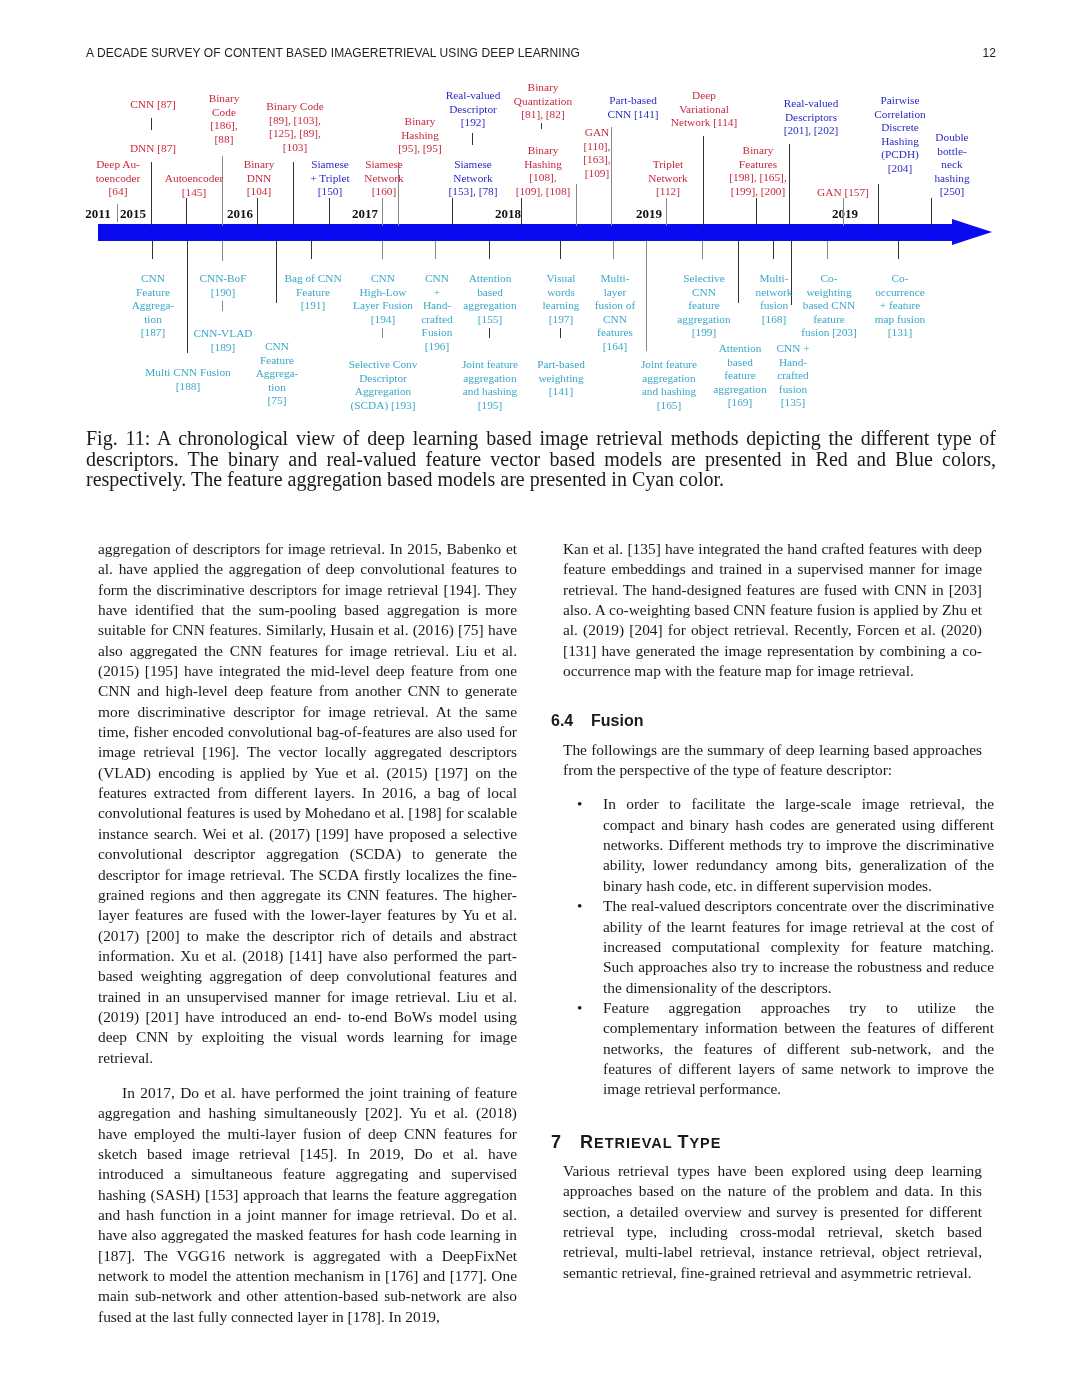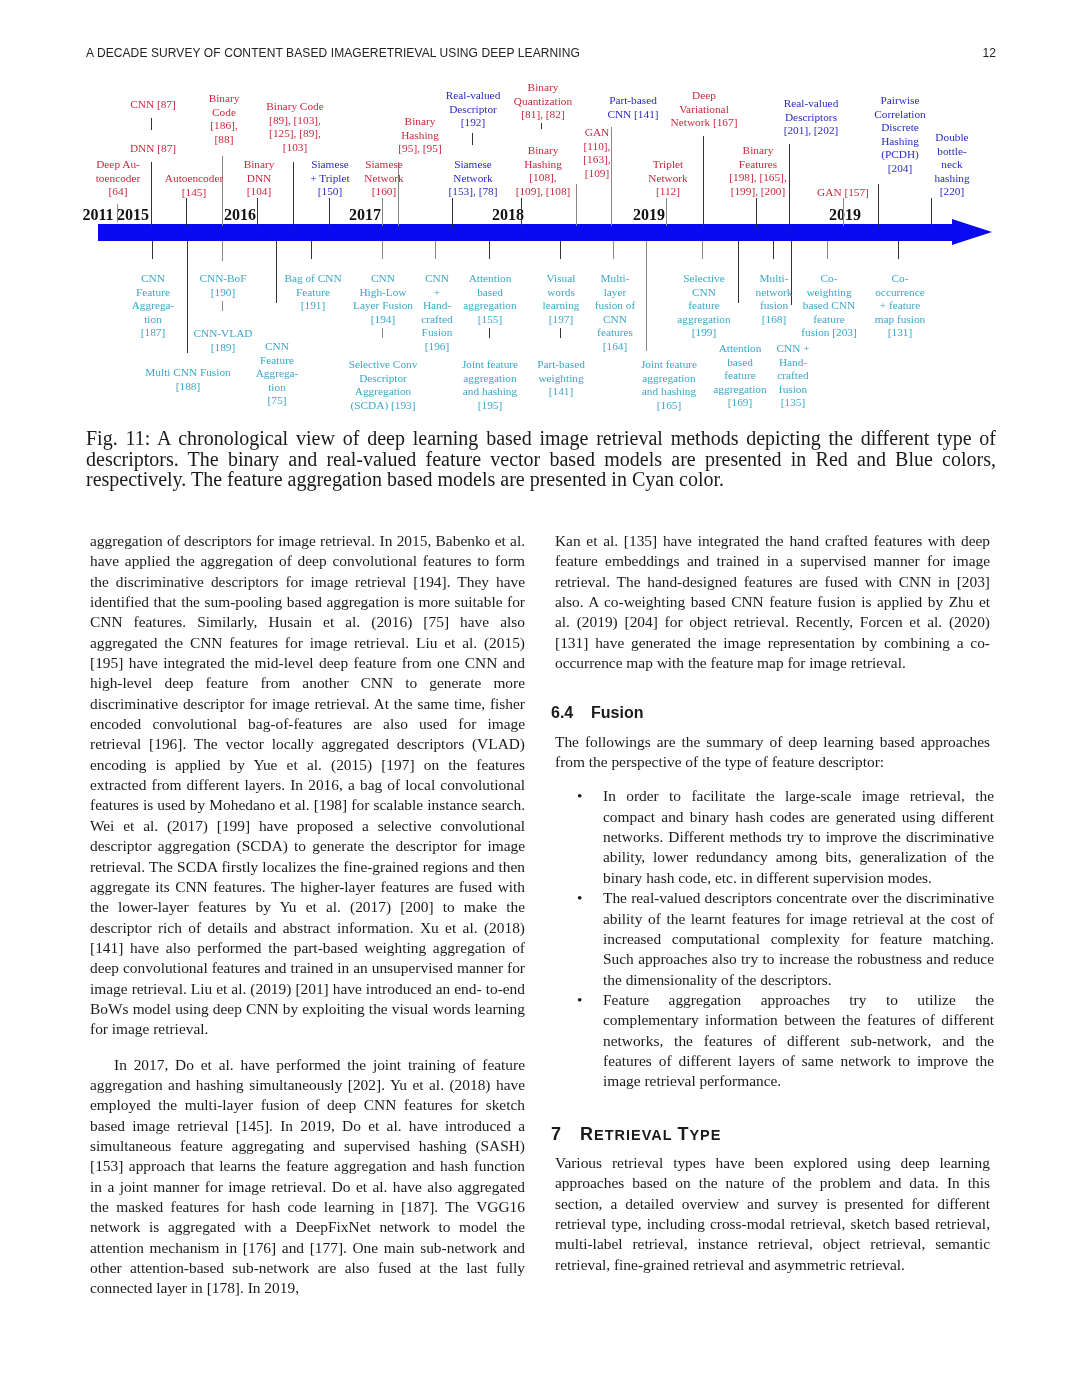--- a/index.html
+++ b/index.html
@@ -4,26 +4,26 @@
 <style>
   html, body { margin:0; padding:0; background:#ffffff; }
   body { width:1080px; height:1397px; position:relative; overflow:hidden; font-family:"Liberation Serif", serif; color:#1a1a1a; }
   .running-head { position:absolute; top:46px; left:86px; width:910px; font-family:"Liberation Sans", sans-serif; font-size:12px; letter-spacing:0.1px; color:#222; }
   .running-head .pnum { position:absolute; right:0; top:0; }
   .figure { position:absolute; left:80px; top:76px; width:925px; height:345px; }
   .lbl { position:absolute; font-family:"Liberation Serif", serif; font-size:11.3px; line-height:13.6px; text-align:center; white-space:pre; transform:translateX(-50%); }
   .red { color:#c8283c; }
   .blue { color:#2a2ac4; }
   .cyan { color:#3aa7c8; }
-  .yr { position:absolute; font-family:"Liberation Serif", serif; font-weight:bold; font-size:16px; color:#111; transform:translateX(-50%); }
+  .yr { position:absolute; font-family:"Liberation Serif", serif; font-weight:bold; font-size:13px; color:#111; transform:translateX(-50%); }
   .vl { position:absolute; width:1px; background:#333; }
   .vl.light { background:#888; }
   .caption { position:absolute; left:86px; top:428px; width:910px; font-size:20px; line-height:20.5px; text-align:justify; font-family:"Liberation Serif", serif; }
   .col { position:absolute; width:443px; font-size:15.4px; line-height:20.35px; text-align:justify; }
-  .col p { margin:4px; }
+  .col p { margin:12px; }
   .col.left { left:86px; top:527px; }
   .col.right { left:551px; top:527px; }
   .indent { text-indent:24px; }
   .h2 { font-family:"Liberation Sans", sans-serif; font-weight:bold; font-size:16px; margin:0; }
   .h1 { font-family:"Liberation Sans", sans-serif; font-weight:bold; font-size:18px; letter-spacing:1px; margin:0; }
   .h1 .sc { font-size:14.5px; }
   ul.bul { margin:0; padding:0; list-style:none; }
   ul.bul li { position:relative; padding-left:52px; }
   ul.bul li .dot { position:absolute; left:26px; top:0; }
 </style>
@@ -140,40 +140,40 @@
 [110],
 [163],
 [109]</div>
   <div class="lbl blue" style="left: 553px; top: 18px; color: rgb(42, 42, 196);">Part-based
 CNN [141]</div>
   <div class="lbl red" style="left: 588px; top: 82px; color: rgb(200, 40, 60);">Triplet
 Network
 [112]</div>
   <div class="lbl red" style="left: 624px; top: 13px; color: rgb(200, 40, 60);">Deep
 Variational
-Network [167]</div>
+Network [114]</div>
   <div class="lbl red" style="left: 678px; top: 68px; color: rgb(200, 40, 60);">Binary
 Features
 [198], [165],
 [199], [200]</div>
   <div class="lbl blue" style="left: 731px; top: 21px; color: rgb(42, 42, 196);">Real-valued
 Descriptors
 [201], [202]</div>
   <div class="lbl red" style="left: 763px; top: 110px; color: rgb(200, 40, 60);">GAN [157]</div>
   <div class="lbl blue" style="left: 820px; top: 18px; color: rgb(42, 42, 196);">Pairwise
 Correlation
 Discrete
 Hashing
 (PCDH)
 [204]</div>
   <div class="lbl blue" style="left: 872px; top: 55px; color: rgb(42, 42, 196);">Double
 bottle-
 neck
 hashing
-[220]</div>
+[250]</div>
 
   <div class="lbl cyan" style="left: 73px; top: 196px; color: rgb(58, 167, 200);">CNN
 Feature
 Aggrega-
 tion
 [187]</div>
   <div class="lbl cyan" style="left: 143px; top: 196px; color: rgb(58, 167, 200);">CNN-BoF
 [190]</div>
   <div class="lbl cyan" style="left: 143px; top: 251px; color: rgb(58, 167, 200);">CNN-VLAD
 [189]</div>

